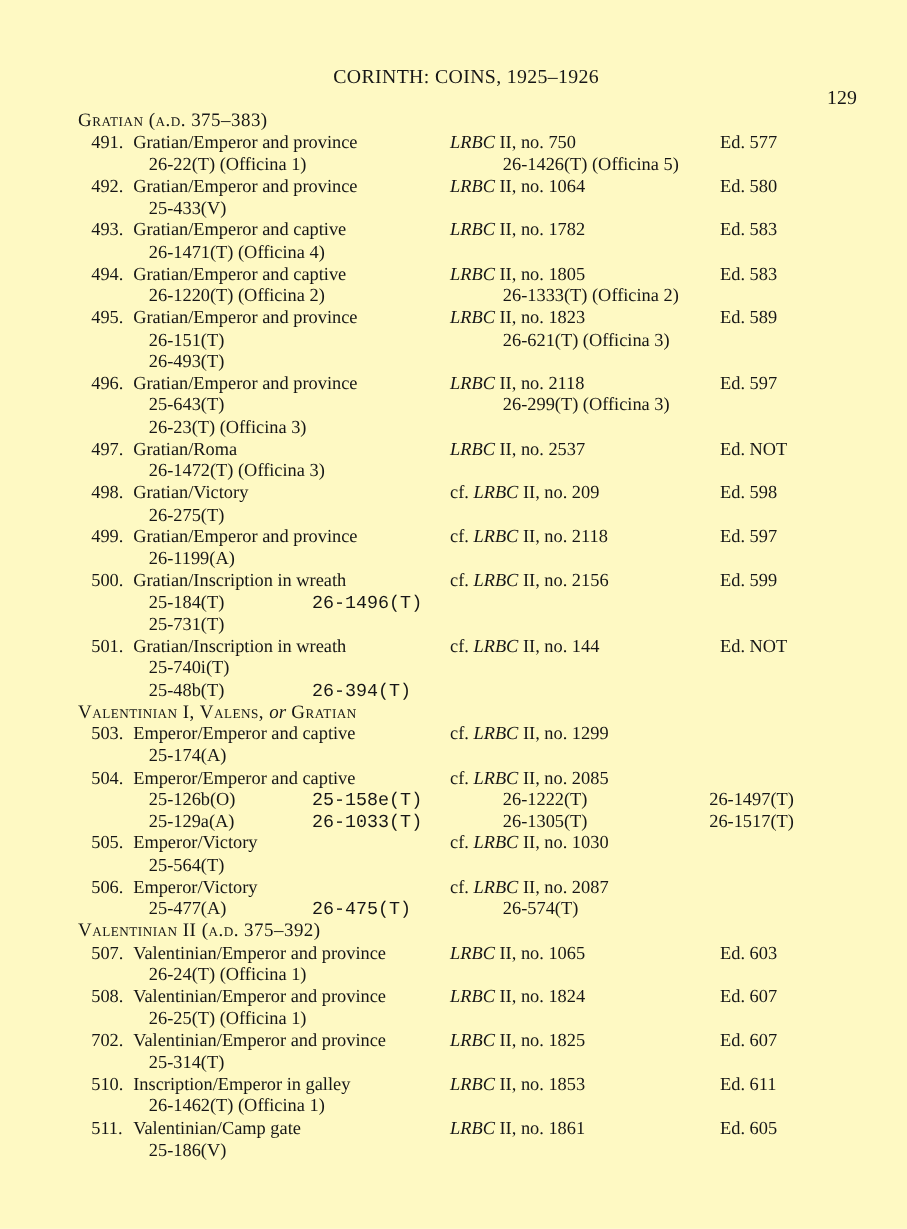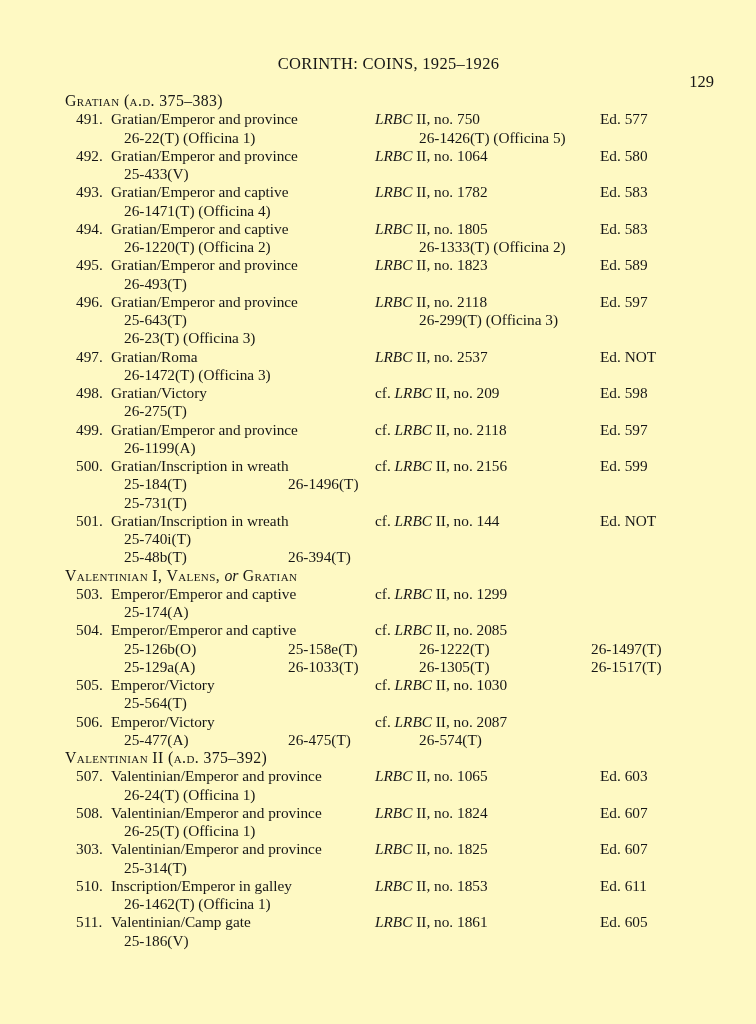--- a/index.html
+++ b/index.html
@@ -28,21 +28,21 @@
   .heading{padding-left:65px;font-size:15.8px;}
   .heading span{position:static;}
   .sc{font-variant:small-caps;letter-spacing:0.4px;}
   .it{font-style:italic;}
   .num{left:76px;}
   .desc{left:111px;}
   .ref{left:375px;}
   .ref i{}
   .ed{left:600px;}
   .c1{left:124px;}
-  .c2{left:288px;}
+  .c2{left:260px;font-family:Liberation Mono, monospace;}
   .c3{left:419px;}
   .c4{left:591px;}
 </style>
 </head>
 <body>
 
 <div class="page">
   <div class="runhead">CORINTH: COINS, 1925–1926</div>
   <div class="pagenum">129</div>
   <div class="catalog">
@@ -85,20 +85,24 @@
         <span class="c1">26-1220(T) (Officina 2)</span>
         <span class="c3">26-1333(T) (Officina 2)</span>
       </div>
       <div class="line">
         <span class="num">495.</span>
         <span class="desc">Gratian/Emperor and province</span>
         <span class="ref"><i>LRBC</i> II, no. 1823</span>
         <span class="ed">Ed. 589</span>
       </div>
       <div class="line">
+        <span class="c1">26-151(T)</span>
+        <span class="c3">26-621(T) (Officina 3)</span>
+      </div>
+      <div class="line">
         <span class="c1">26-493(T)</span>
       </div>
       <div class="line">
         <span class="num">496.</span>
         <span class="desc">Gratian/Emperor and province</span>
         <span class="ref"><i>LRBC</i> II, no. 2118</span>
         <span class="ed">Ed. 597</span>
       </div>
       <div class="line">
         <span class="c1">25-643(T)</span>
@@ -217,21 +221,21 @@
       <div class="line">
         <span class="num">508.</span>
         <span class="desc">Valentinian/Emperor and province</span>
         <span class="ref"><i>LRBC</i> II, no. 1824</span>
         <span class="ed">Ed. 607</span>
       </div>
       <div class="line">
         <span class="c1">26-25(T) (Officina 1)</span>
       </div>
       <div class="line">
-        <span class="num">303.</span>
+        <span class="num">702.</span>
         <span class="desc">Valentinian/Emperor and province</span>
         <span class="ref"><i>LRBC</i> II, no. 1825</span>
         <span class="ed">Ed. 607</span>
       </div>
       <div class="line">
         <span class="c1">25-314(T)</span>
       </div>
       <div class="line">
         <span class="num">510.</span>
         <span class="desc">Inscription/Emperor in galley</span>

